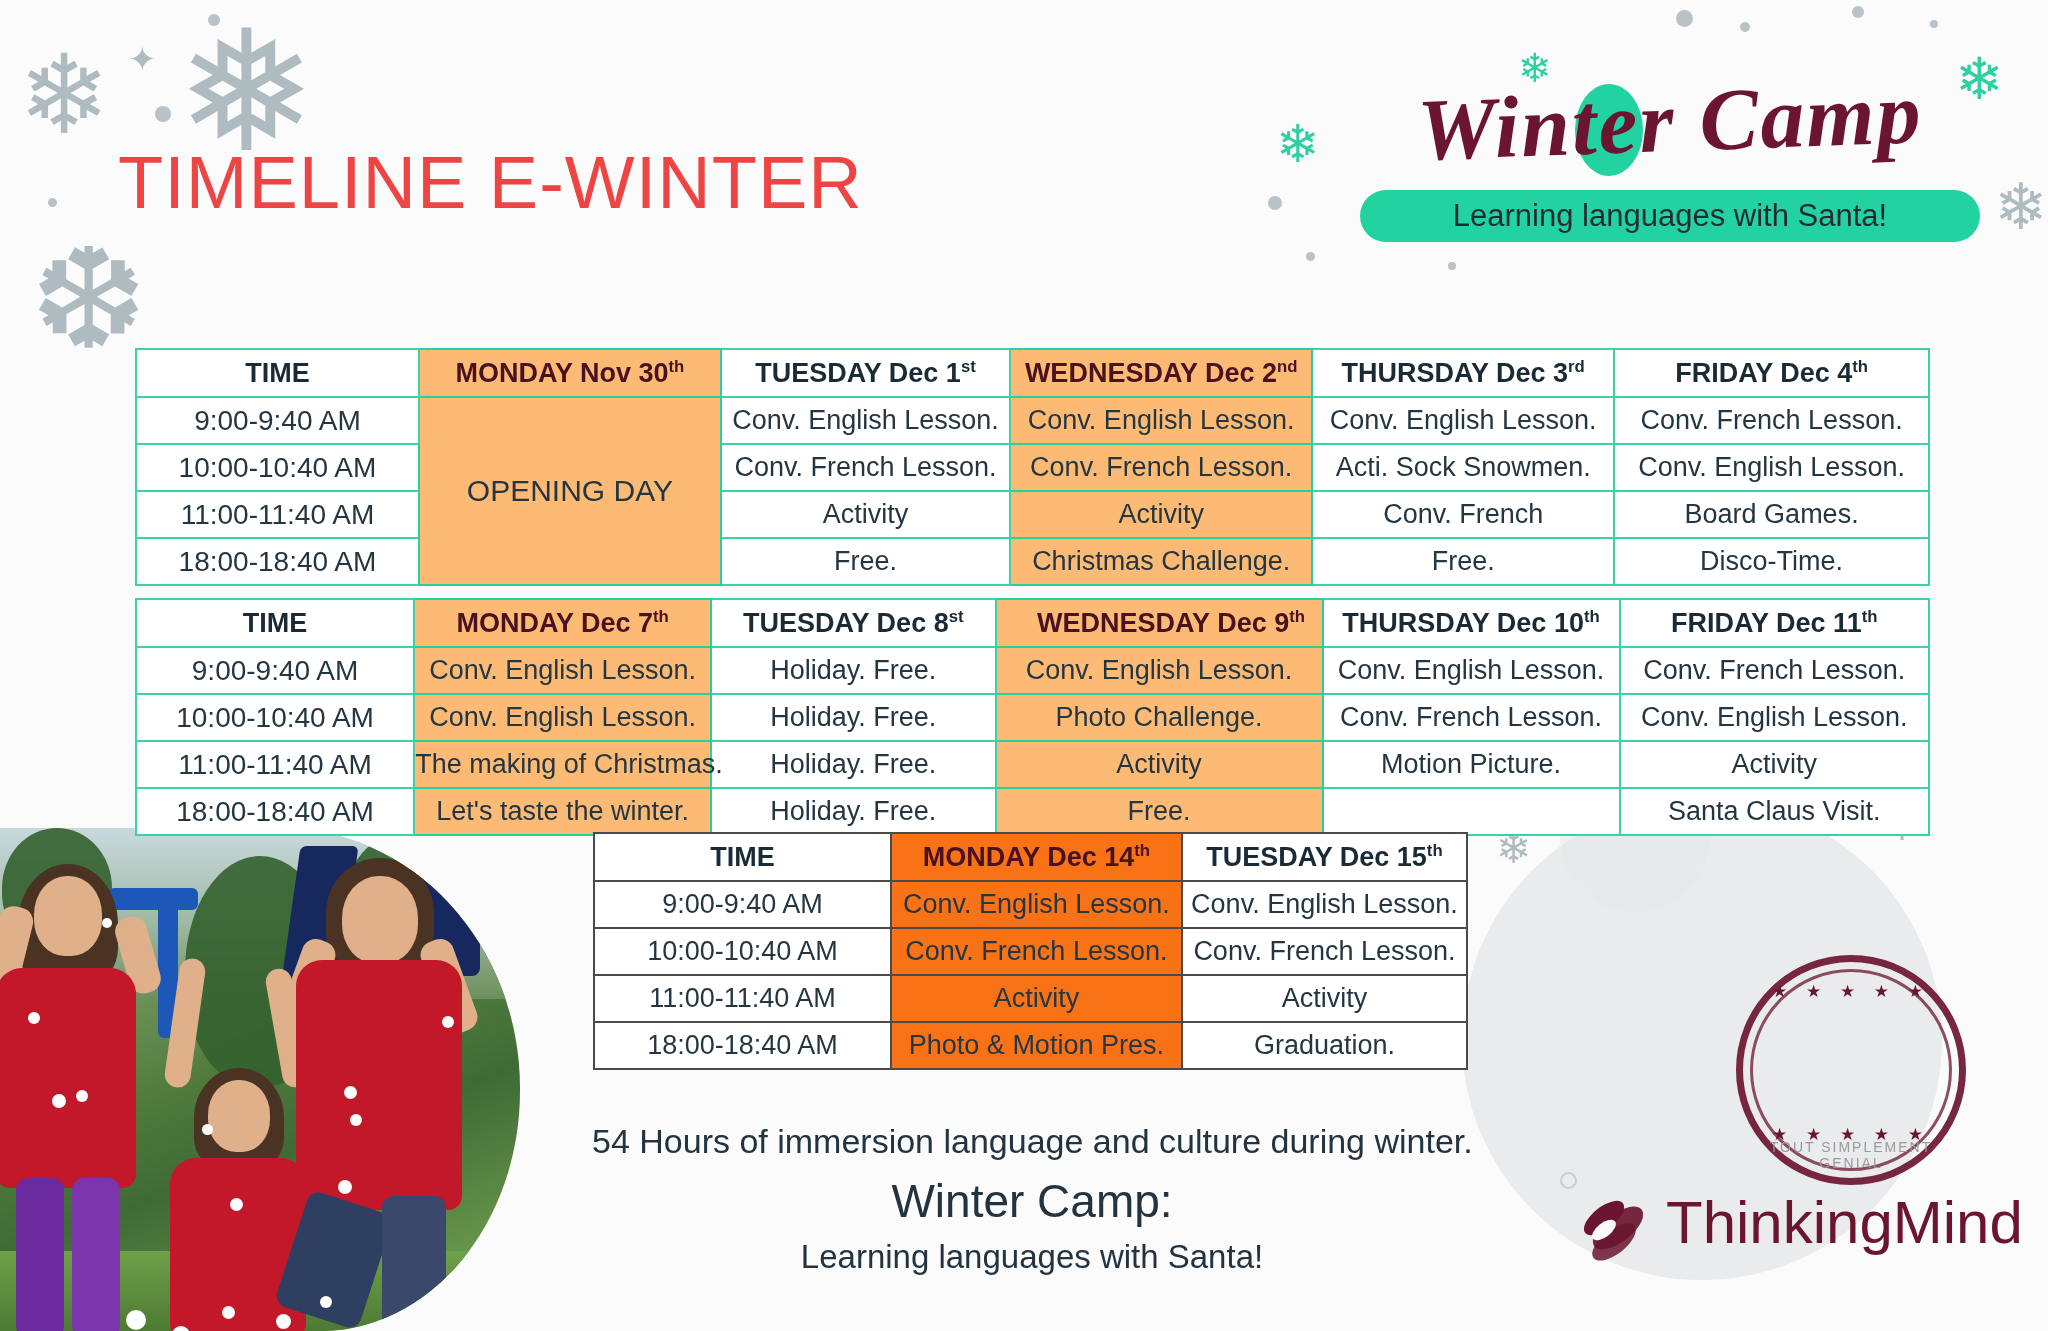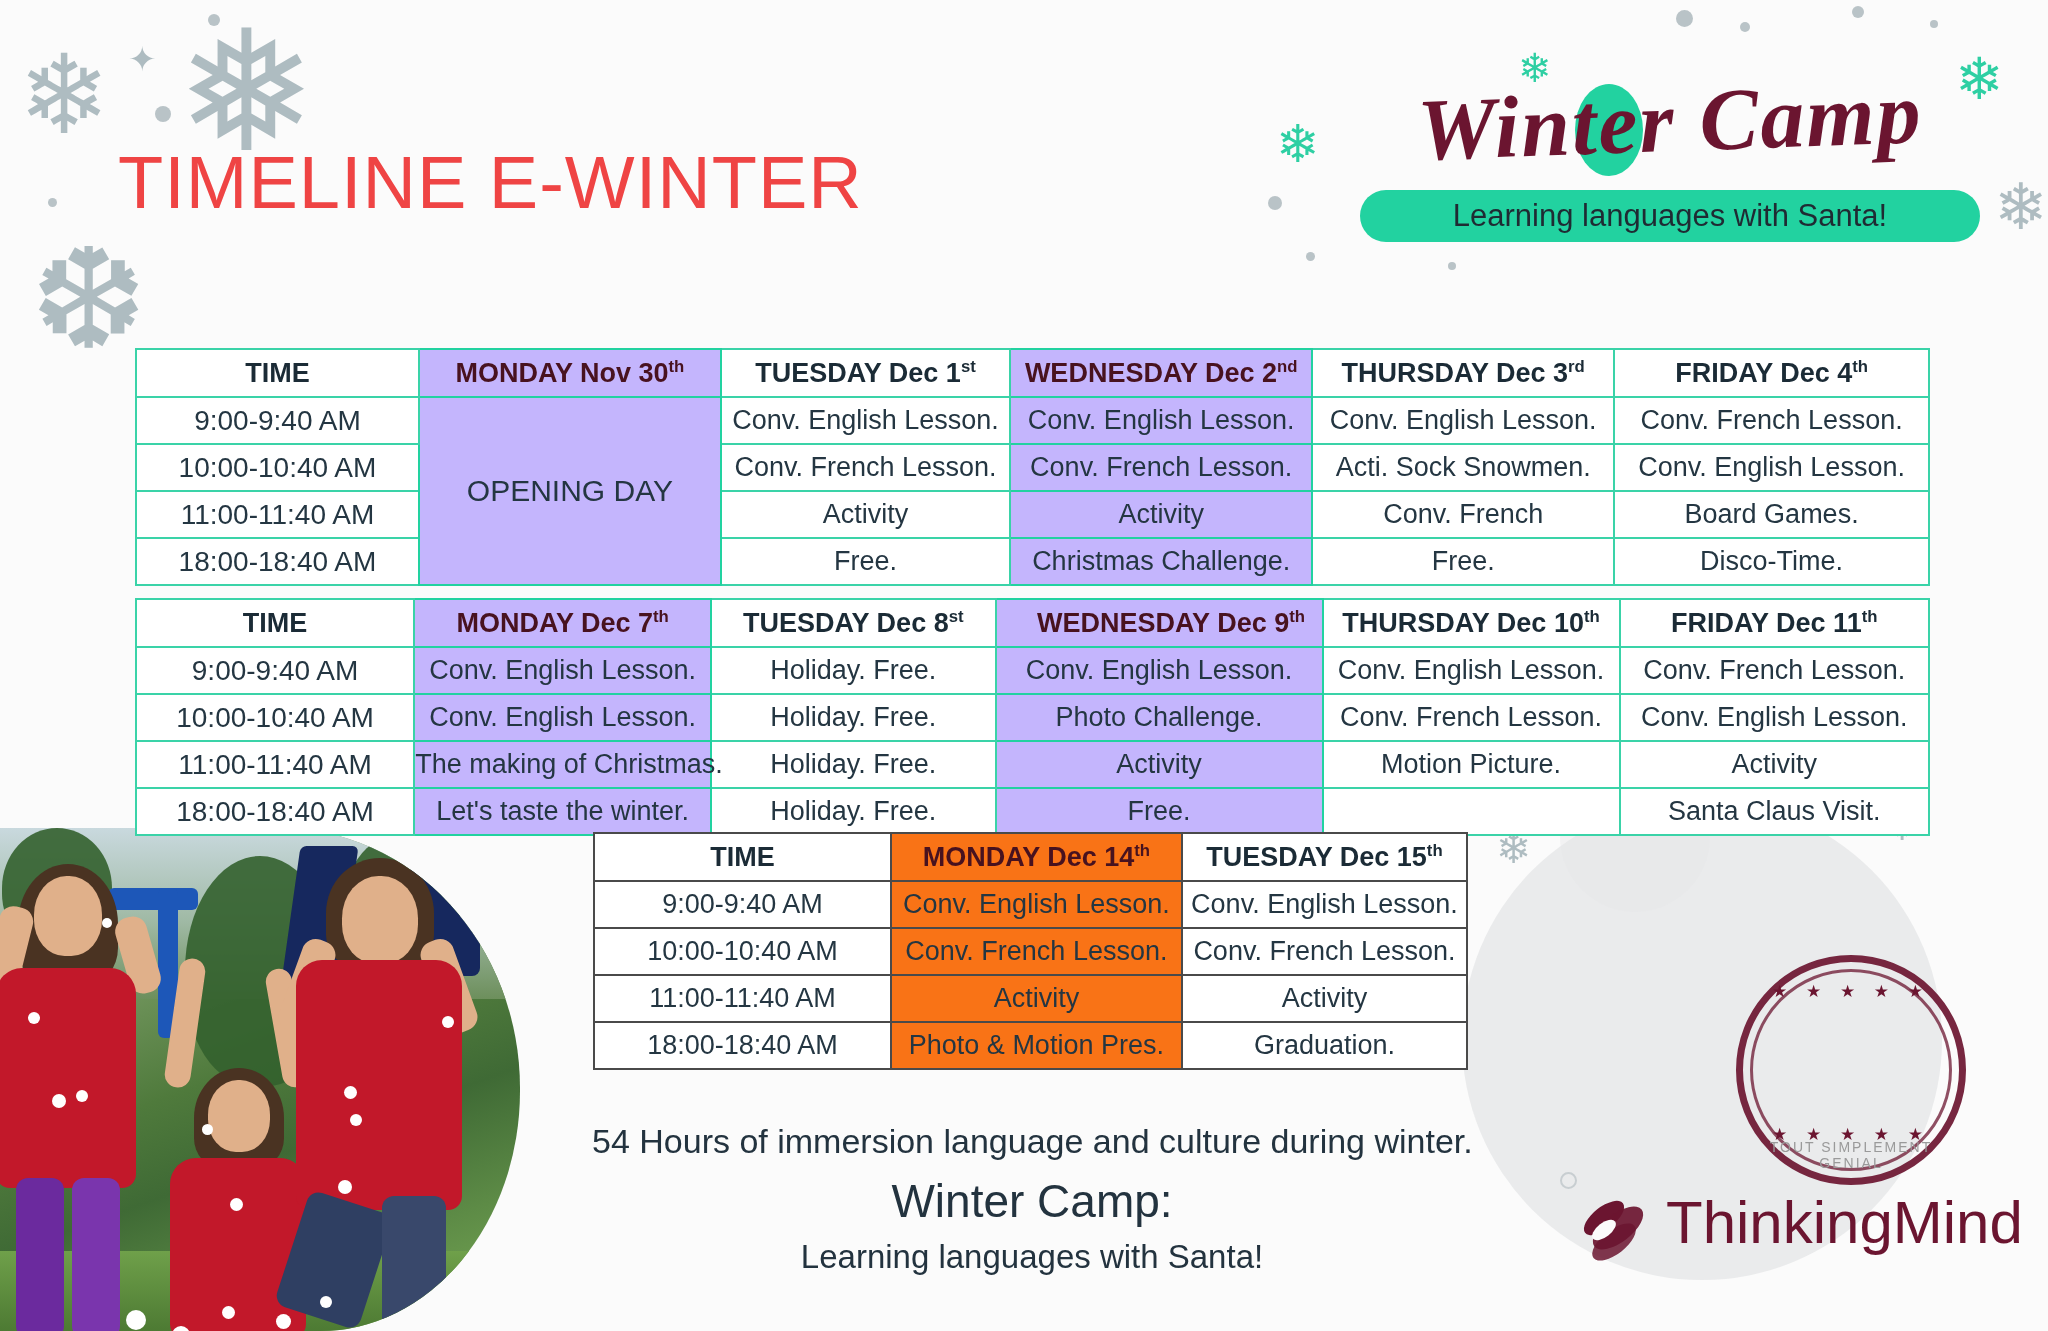--- a/index.html
+++ b/index.html
@@ -64,21 +64,21 @@
     color:#243642;background:#ffffff;
     font-size:27px;
     padding:0;
     white-space:nowrap;
   }
   .sched tr.hdr td{
     font-weight:bold;font-size:27px;color:#1b2b36;
     height:46px;
   }
   .sched tr.hdr td.green{color:#48121f;}
-  .sched td.green{background:#c4b5fd;border-color:#22d2a0;}
+  .sched td.green{background:#fdba74;border-color:#22d2a0;}
   .sched td.green.sep{border-top:2px solid #1b9e79;}
   .sched td.tc{font-size:28px;}
   .sched td.op{font-size:30px;}
   .sup{font-size:.62em;vertical-align:super;}
 
   #t1{left:135px;top:348px;width:1795px;}
   #t1 tr{height:47px;}
   #t2{left:135px;top:598px;width:1795px;}
   #t2 tr{height:47px;}
 

